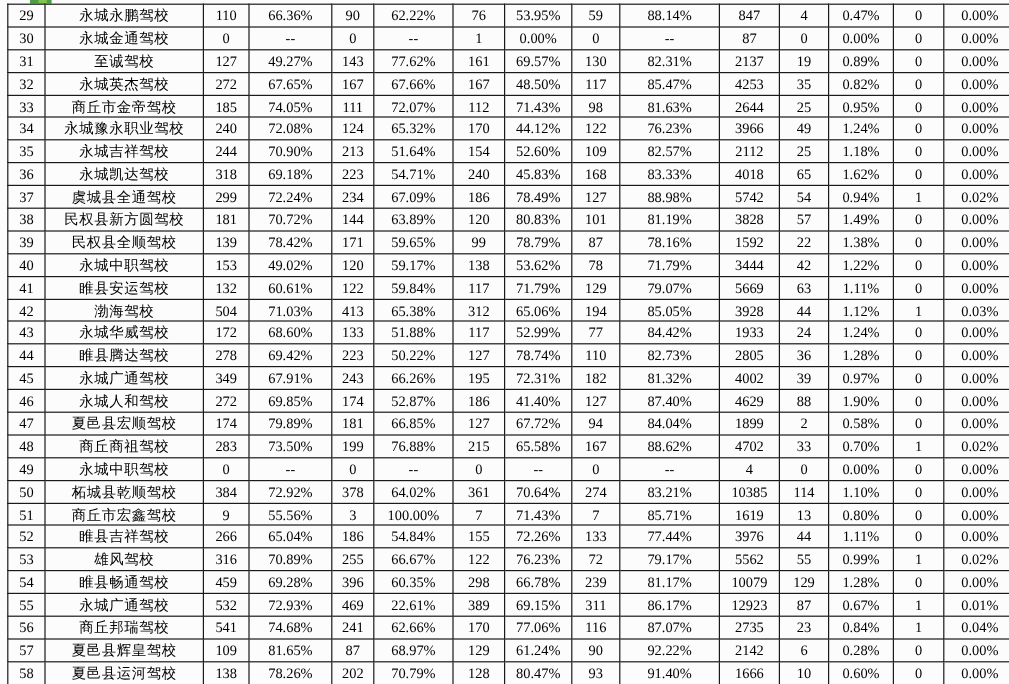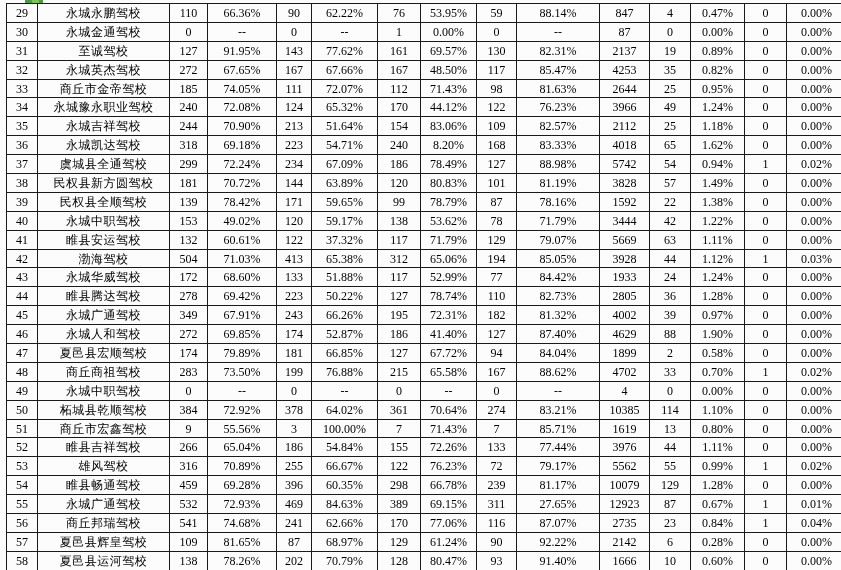--- a/index.html
+++ b/index.html
@@ -93,21 +93,21 @@
           <td>87</td>
           <td>0</td>
           <td>0.00%</td>
           <td>0</td>
           <td>0.00%</td>
         </tr>
         <tr>
           <td>31</td>
           <td class="name-cell">至诚驾校</td>
           <td>127</td>
-          <td>91.95%</td>
+          <td>49.27%</td>
           <td>143</td>
           <td>77.62%</td>
           <td>161</td>
           <td>69.57%</td>
           <td>130</td>
           <td>82.31%</td>
           <td>2137</td>
           <td>19</td>
           <td>0.89%</td>
           <td>0</td>
@@ -165,38 +165,38 @@
           <td>0.00%</td>
         </tr>
         <tr>
           <td>35</td>
           <td class="name-cell">永城吉祥驾校</td>
           <td>244</td>
           <td>70.90%</td>
           <td>213</td>
           <td>51.64%</td>
           <td>154</td>
-          <td>83.06%</td>
+          <td>52.60%</td>
           <td>109</td>
           <td>82.57%</td>
           <td>2112</td>
           <td>25</td>
           <td>1.18%</td>
           <td>0</td>
           <td>0.00%</td>
         </tr>
         <tr>
           <td>36</td>
           <td class="name-cell">永城凯达驾校</td>
           <td>318</td>
           <td>69.18%</td>
           <td>223</td>
           <td>54.71%</td>
           <td>240</td>
-          <td>8.20%</td>
+          <td>45.83%</td>
           <td>168</td>
           <td>83.33%</td>
           <td>4018</td>
           <td>65</td>
           <td>1.62%</td>
           <td>0</td>
           <td>0.00%</td>
         </tr>
         <tr>
           <td>37</td>
@@ -265,21 +265,21 @@
           <td>1.22%</td>
           <td>0</td>
           <td>0.00%</td>
         </tr>
         <tr>
           <td>41</td>
           <td class="name-cell">睢县安运驾校</td>
           <td>132</td>
           <td>60.61%</td>
           <td>122</td>
-          <td>37.32%</td>
+          <td>59.84%</td>
           <td>117</td>
           <td>71.79%</td>
           <td>129</td>
           <td>79.07%</td>
           <td>5669</td>
           <td>63</td>
           <td>1.11%</td>
           <td>0</td>
           <td>0.00%</td>
         </tr>
@@ -503,25 +503,25 @@
           <td>1.28%</td>
           <td>0</td>
           <td>0.00%</td>
         </tr>
         <tr>
           <td>55</td>
           <td class="name-cell">永城广通驾校</td>
           <td>532</td>
           <td>72.93%</td>
           <td>469</td>
-          <td>84.63%</td>
+          <td>22.61%</td>
           <td>389</td>
           <td>69.15%</td>
           <td>311</td>
-          <td>27.65%</td>
+          <td>86.17%</td>
           <td>12923</td>
           <td>87</td>
           <td>0.67%</td>
           <td>1</td>
           <td>0.01%</td>
         </tr>
         <tr>
           <td>56</td>
           <td class="name-cell">商丘邦瑞驾校</td>
           <td>541</td>

